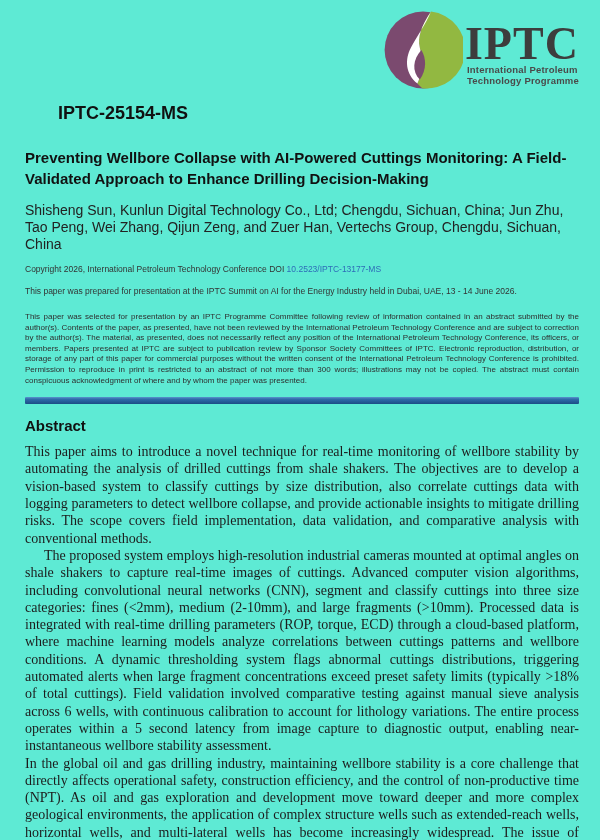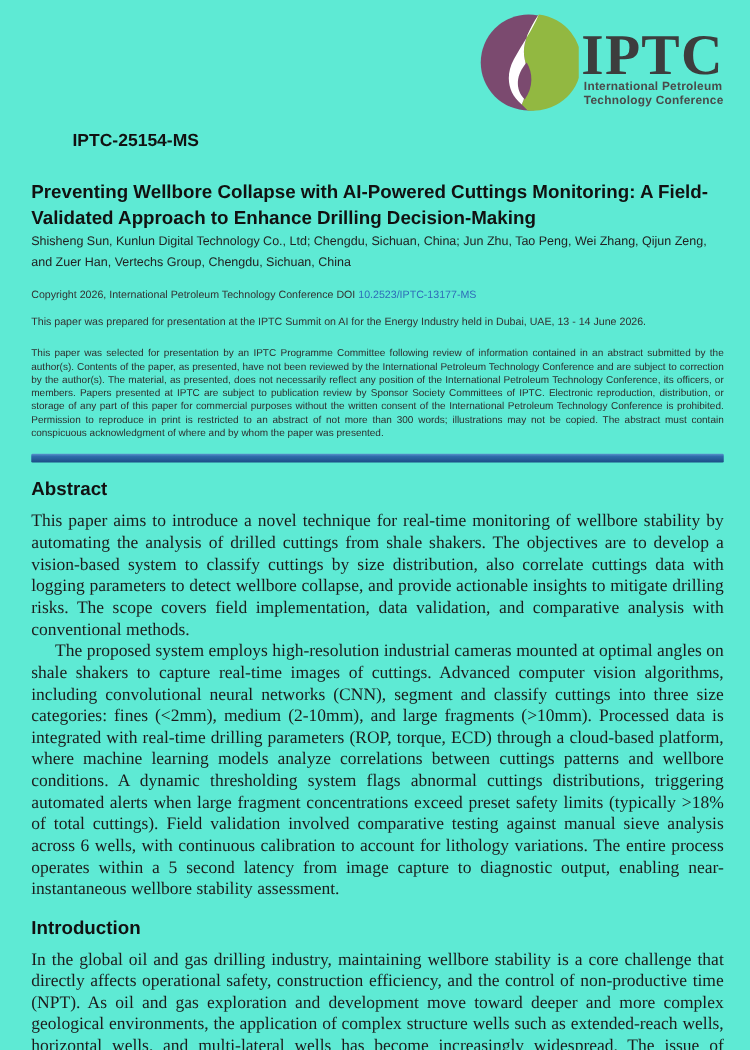--- a/index.html
+++ b/index.html
@@ -30,23 +30,23 @@
   .logo-sub {
     font-family: "Liberation Sans", sans-serif;
     font-weight: 600;
     font-size: 9.5px;
     line-height: 10.5px;
     letter-spacing: 0.2px;
     color: #4a4a4a;
     margin-left: 2px;
   }
   
-  .paper-number { font-size: 14px; font-weight: bold; margin-top: 9px; color: #111; padding-left: 33px; }
+  .paper-number { font-size: 18px; font-weight: bold; margin-top: 9px; color: #111; padding-left: 33px; }
   .title { font-size: 15px; font-weight: bold; line-height: 21px; margin-top: 23px; color: #111; }
-  .authors { font-size: 10px; line-height: 17px; color: #222; }
+  .authors { font-size: 14px; line-height: 17px; margin-top: 13px; color: #222; }
   .meta { font-size: 8.5px; line-height: 11px; color: #333; }
   .copyright { margin-top: 11px; }
   .prepared { margin-top: 11px; }
   .doi-link { color: var(--link-color, #2e6db8); text-decoration: none; }
   .disclaimer {
     font-size: 8px;
     line-height: 10.6px;
     text-align: justify;
     margin-top: 15px;
     color: #2e2e2e;
@@ -90,21 +90,21 @@
         <svg width="80" height="80" viewBox="0 0 100 100" aria-hidden="true">
           <circle cx="50" cy="50" r="48" fill="var(--logo-purple, #7b4a6f)"></circle>
           <path d="M60,2 A48,48 0 0 1 49,97.9 L43,92 C51,75 49,61 46,47 C43,34 48,20 60,2 Z" fill="var(--logo-green, #92b841)"></path>
           <path d="M60,2 C48,20 43,34 46,47 C49,61 51,75 43,92 C28,80 27,62 35,47 C43,32 54,17 60,2 Z" fill="#ffffff"></path>
           <path d="M48,50 C54,60 55,74 46,87 C36,77 37,62 48,50 Z" fill="var(--logo-purple, #7b4a6f)"></path>
         </svg>
       </span>
       <div class="logo-textblock">
         <div class="logo-acronym">IPTC</div>
         <div class="logo-sub">International Petroleum</div>
-        <div class="logo-sub">Technology Conference</div>
+        <div class="logo-sub">Technology Programme</div>
       </div>
     </div>
   </div>
 
   <div class="paper-number">IPTC-25154-MS</div>
 
   <h1 class="title">Preventing Wellbore Collapse with AI-Powered Cuttings Monitoring: A Field-Validated Approach to Enhance Drilling Decision-Making</h1>
 
   <p class="authors">Shisheng Sun, Kunlun Digital Technology Co., Ltd; Chengdu, Sichuan, China; Jun Zhu, Tao Peng, Wei Zhang, Qijun Zeng, and Zuer Han, Vertechs Group, Chengdu, Sichuan, China</p>
 
@@ -116,17 +116,16 @@
 
   <div class="divider"></div>
 
   <section>
     <h2 class="section-heading">Abstract</h2>
     <p class="body-par">This paper aims to introduce a novel technique for real-time monitoring of wellbore stability by automating the analysis of drilled cuttings from shale shakers. The objectives are to develop a vision-based system to classify cuttings by size distribution, also correlate cuttings data with logging parameters to detect wellbore collapse, and provide actionable insights to mitigate drilling risks. The scope covers field implementation, data validation, and comparative analysis with conventional methods.</p>
     <p class="body-par indent">The proposed system employs high-resolution industrial cameras mounted at optimal angles on shale shakers to capture real-time images of cuttings. Advanced computer vision algorithms, including convolutional neural networks (CNN), segment and classify cuttings into three size categories: fines (&lt;2mm), medium (2-10mm), and large fragments (&gt;10mm). Processed data is integrated with real-time drilling parameters (ROP, torque, ECD) through a cloud-based platform, where machine learning models analyze correlations between cuttings patterns and wellbore conditions. A dynamic thresholding system flags abnormal cuttings distributions, triggering automated alerts when large fragment concentrations exceed preset safety limits (typically &gt;18% of total cuttings). Field validation involved comparative testing against manual sieve analysis across 6 wells, with continuous calibration to account for lithology variations. The entire process operates within a 5 second latency from image capture to diagnostic output, enabling near-instantaneous wellbore stability assessment.</p>
   </section>
 
   <section>
-    <h2 class="section-heading">Introduction</h2>
     <p class="body-par">In the global oil and gas drilling industry, maintaining wellbore stability is a core challenge that directly affects operational safety, construction efficiency, and the control of non-productive time (NPT). As oil and gas exploration and development move toward deeper and more complex geological environments, the application of complex structure wells such as extended-reach wells, horizontal wells, and multi-lateral wells has become increasingly widespread. The issue of wellbore cleaning has become more prominent, and it become a key bottleneck restricting the improvement of drilling efficiency. Statistics show that approximately 20%-30% of stuck pipe incidents are directly caused by poor wellbore cleaning. These</p>
   </section>
 
 </div>
 
 </body></html>

